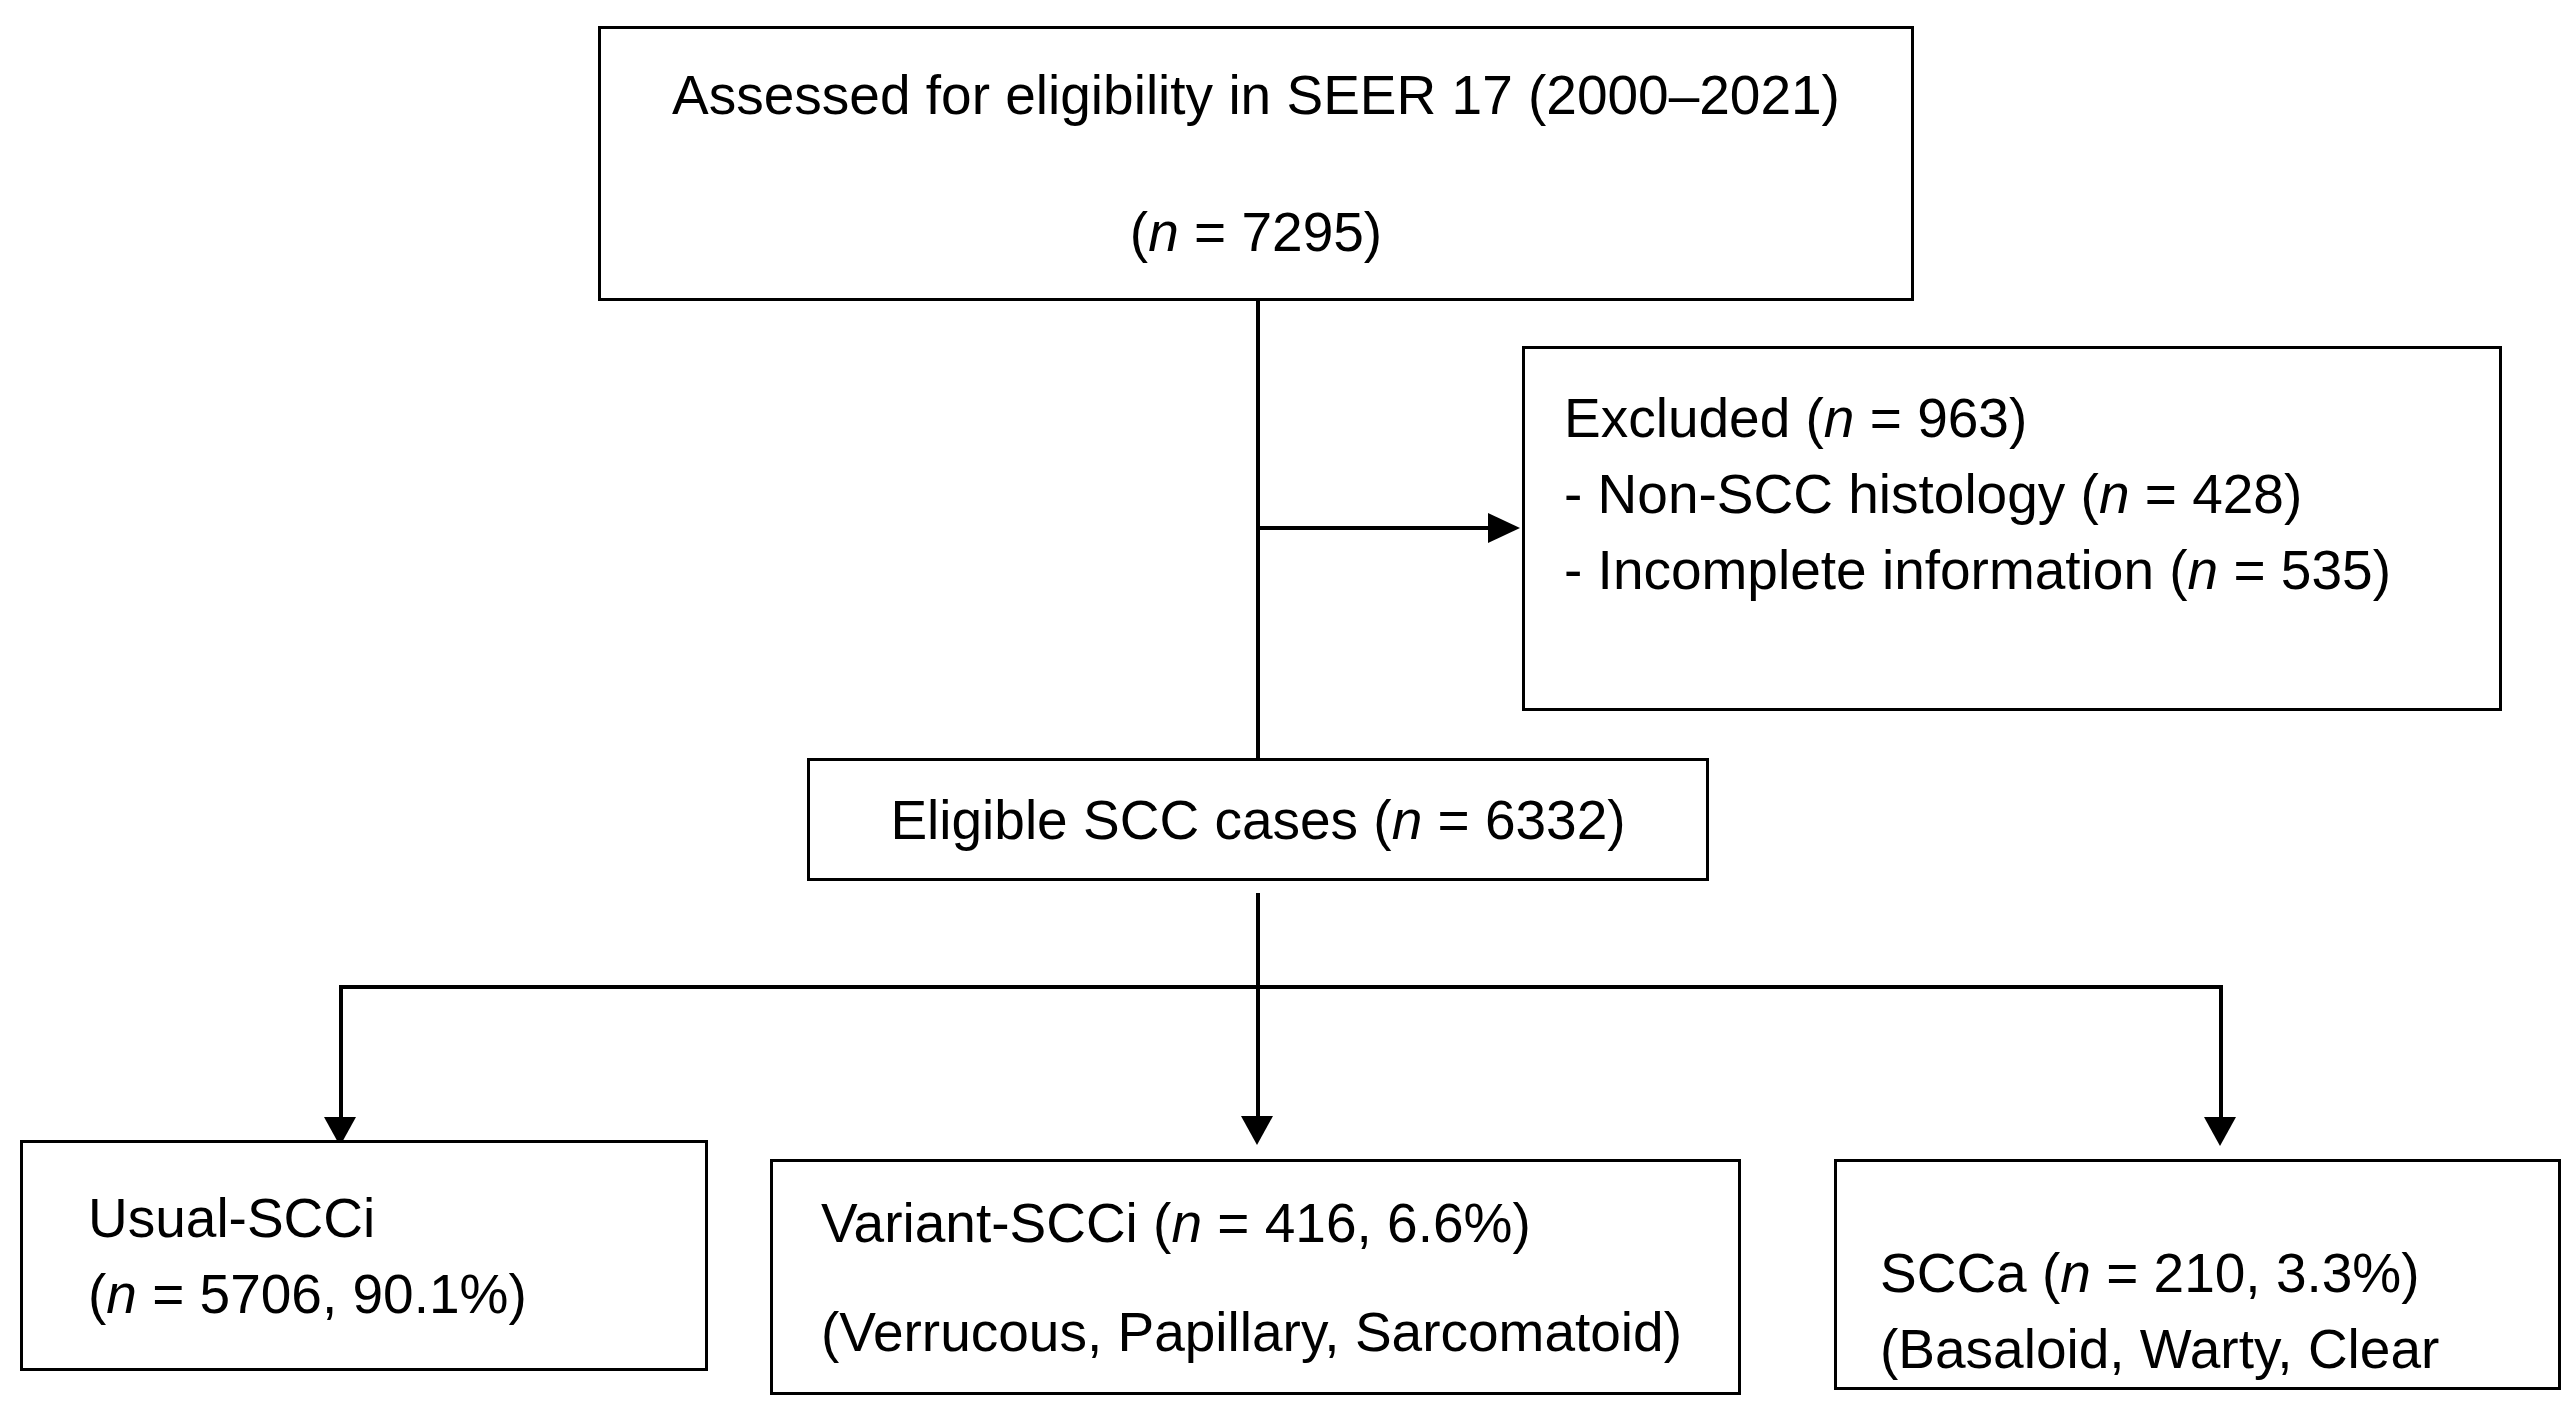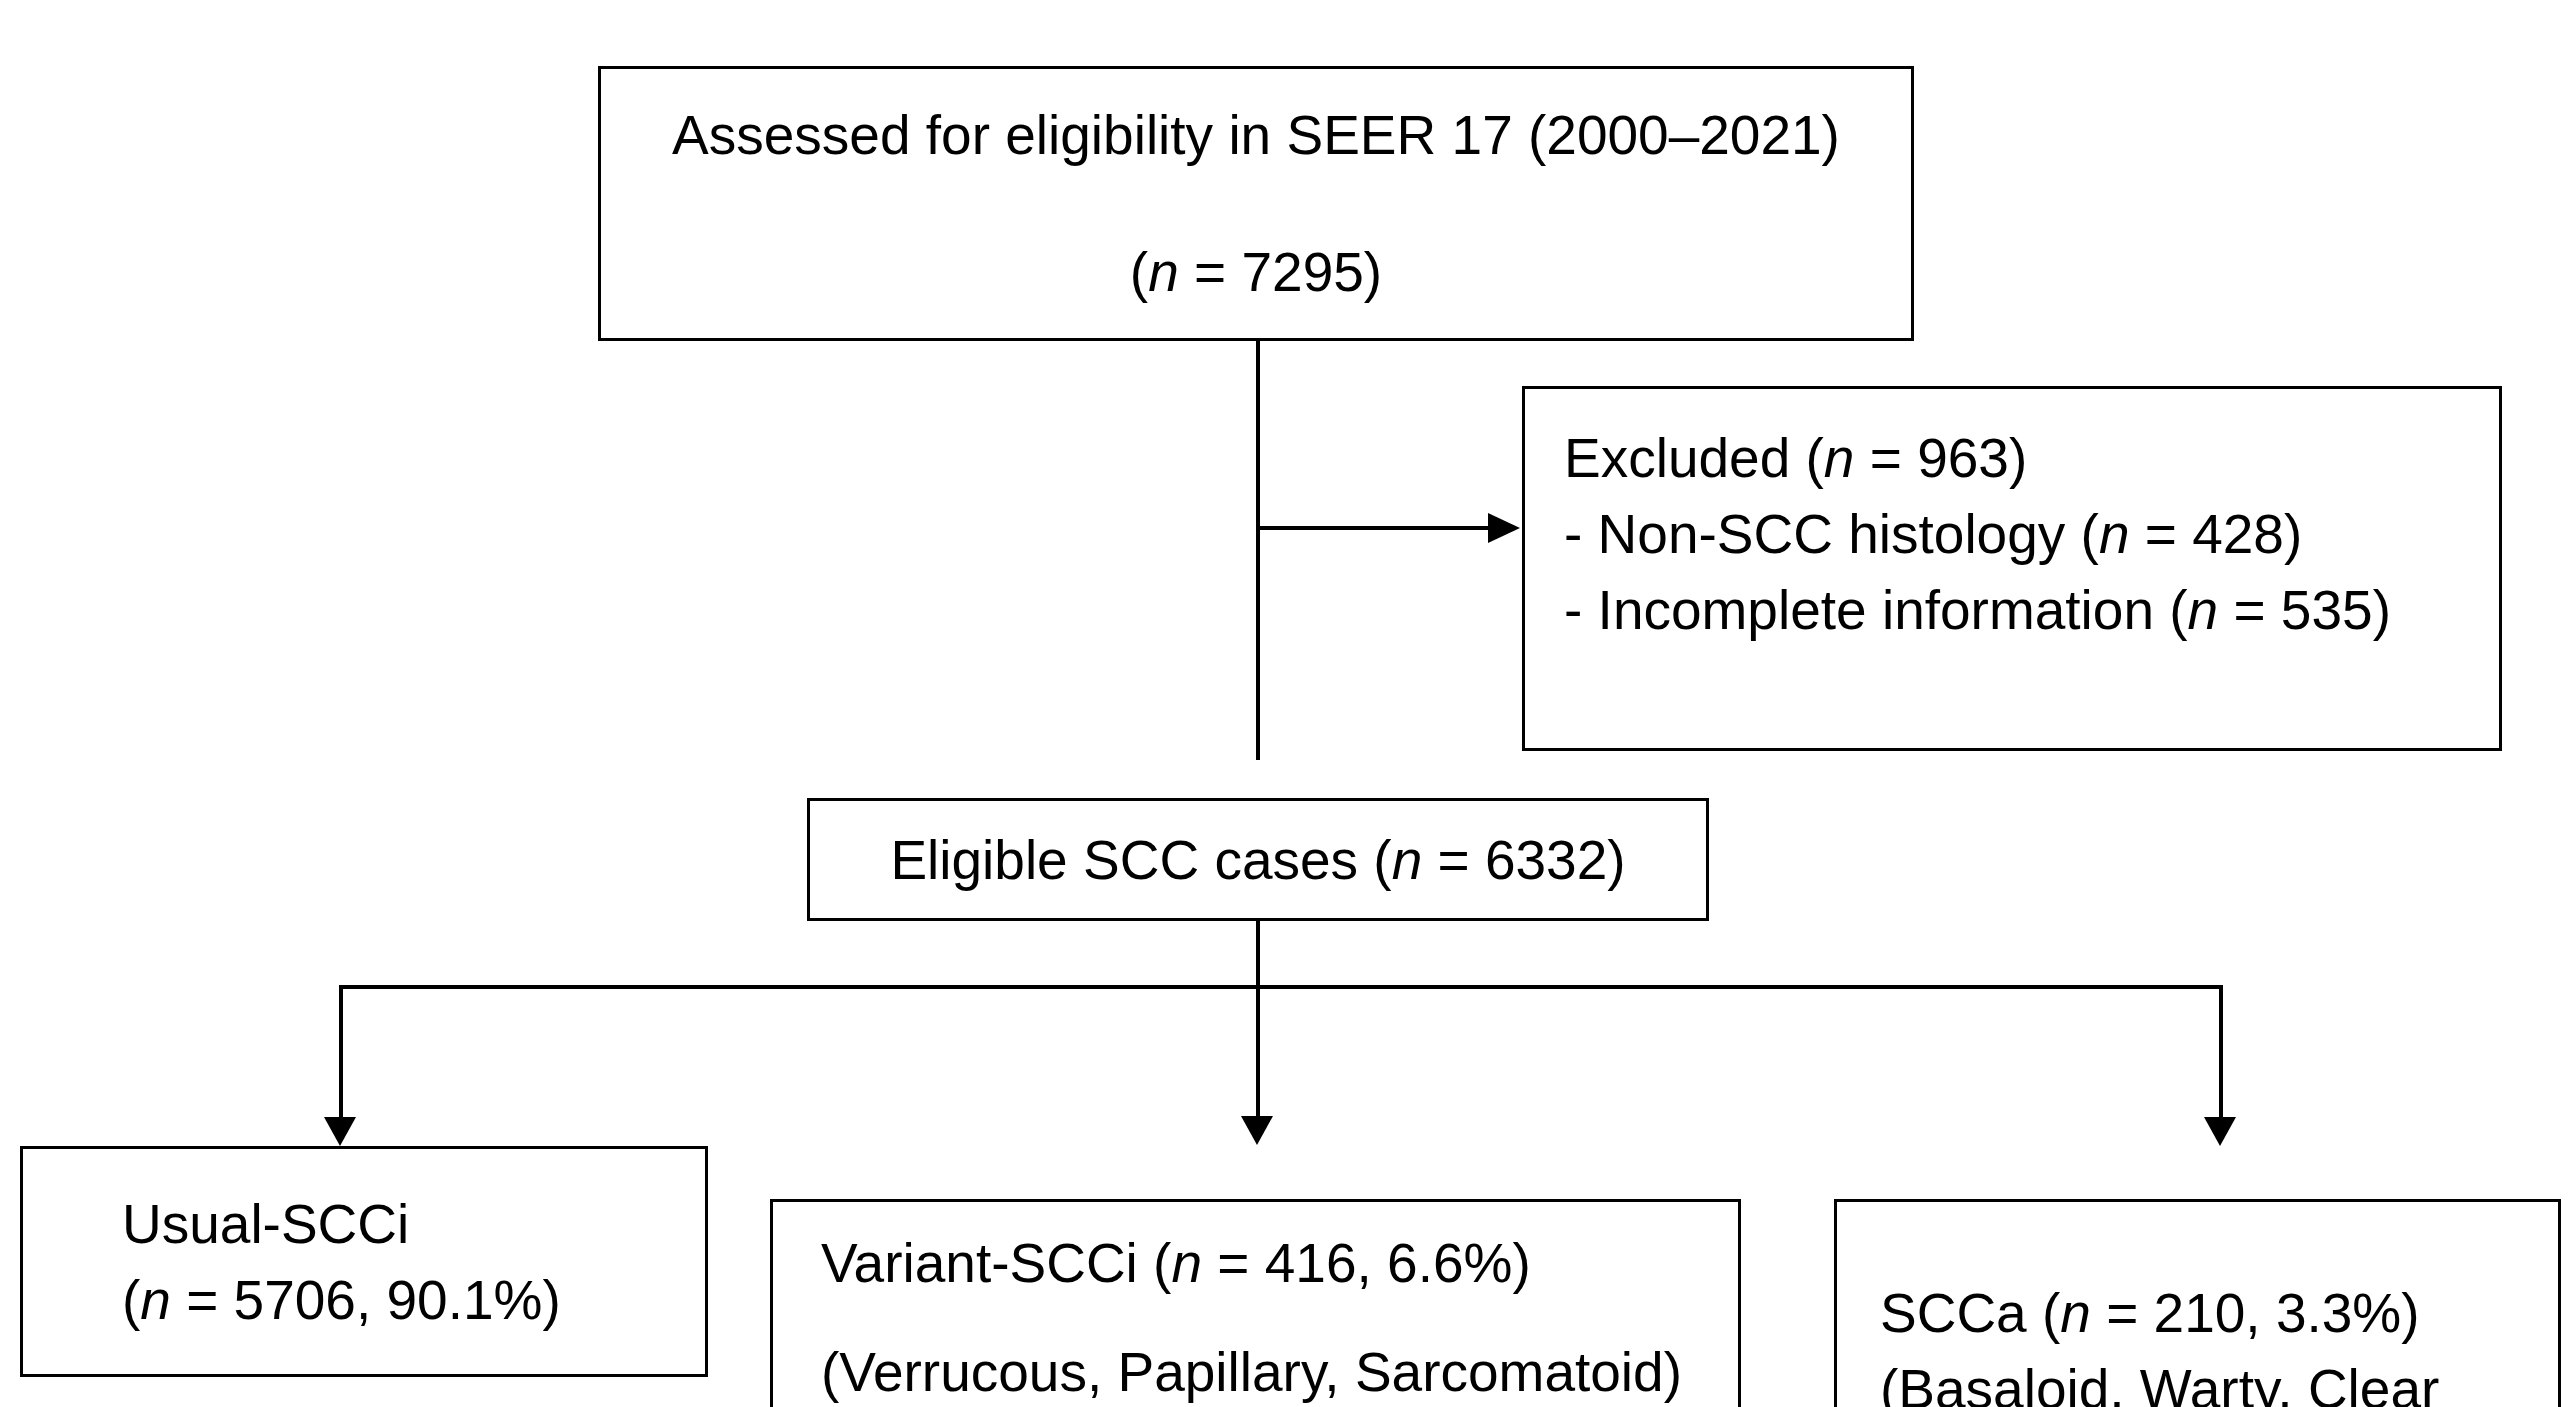--- a/index.html
+++ b/index.html
@@ -18,21 +18,20 @@
     color: #000000;
   }
   .box {
     position: absolute;
     box-sizing: border-box;
     border: 3.5px solid #000000;
     background: #ffffff;
     display: flex;
     flex-direction: column;
     white-space: nowrap;
-    margin-top: 40px;
   }
   .box .line { white-space: nowrap; }
   .center-text { align-items: center; justify-content: center; text-align: center; }
   .n { font-style: italic; font-family: inherit; }
   .conn {
     position: absolute;
     background: #000000;
   }
   .ah {
     position: absolute;
@@ -47,21 +46,21 @@
   .ah-right {
     border-top: 15.6px solid transparent;
     border-bottom: 15.6px solid transparent;
     border-left: 32px solid #000000;
   }
 
   
   #box-assessed { left: 598px;  top: 26px;   width: 1316px; height: 275px; justify-content: center; gap: 61px; }
   #box-excluded { left: 1522px; top: 346px;  width: 980px; height: 365px; padding: 31px 0 4px 39px; }
   #box-eligible { left: 807px;  top: 758px;  width: 902px; height: 123px; }
-  #box-usual    { left: 20px;   top: 1106px; width: 688px;  height: 231px; justify-content: center; padding-left: 99px; }
+  #box-usual    { left: 20px;   top: 1140px; width: 688px;  height: 231px; justify-content: center; padding-left: 65px; }
   #box-variant  { left: 770px;  top: 1159px; width: 971px; height: 236px; justify-content: center; padding-left: 48px; gap: 33px; }
   #box-scca     { left: 1834px; top: 1159px; width: 727px;  height: 231px; justify-content: flex-end; padding-left: 43px; }
 
   
   #v-top         { left: 1256px; top: 299px;  width: 3.5px;    height: 461px; }
   #h-excluded    { left: 1258px; top: 526px;  width: 232px;  height: 3.5px; }
   #ah-excluded   { left: 1488px; top: 513px; }
   #v-mid         { left: 1256px; top: 893px; width: 3.5px;    height: 223px; }
   #h-branch      { left: 339px;  top: 985px; width: 1883px; height: 3.5px; }
   #v-left        { left: 339px;  top: 985px; width: 3.5px;    height: 132px; }

